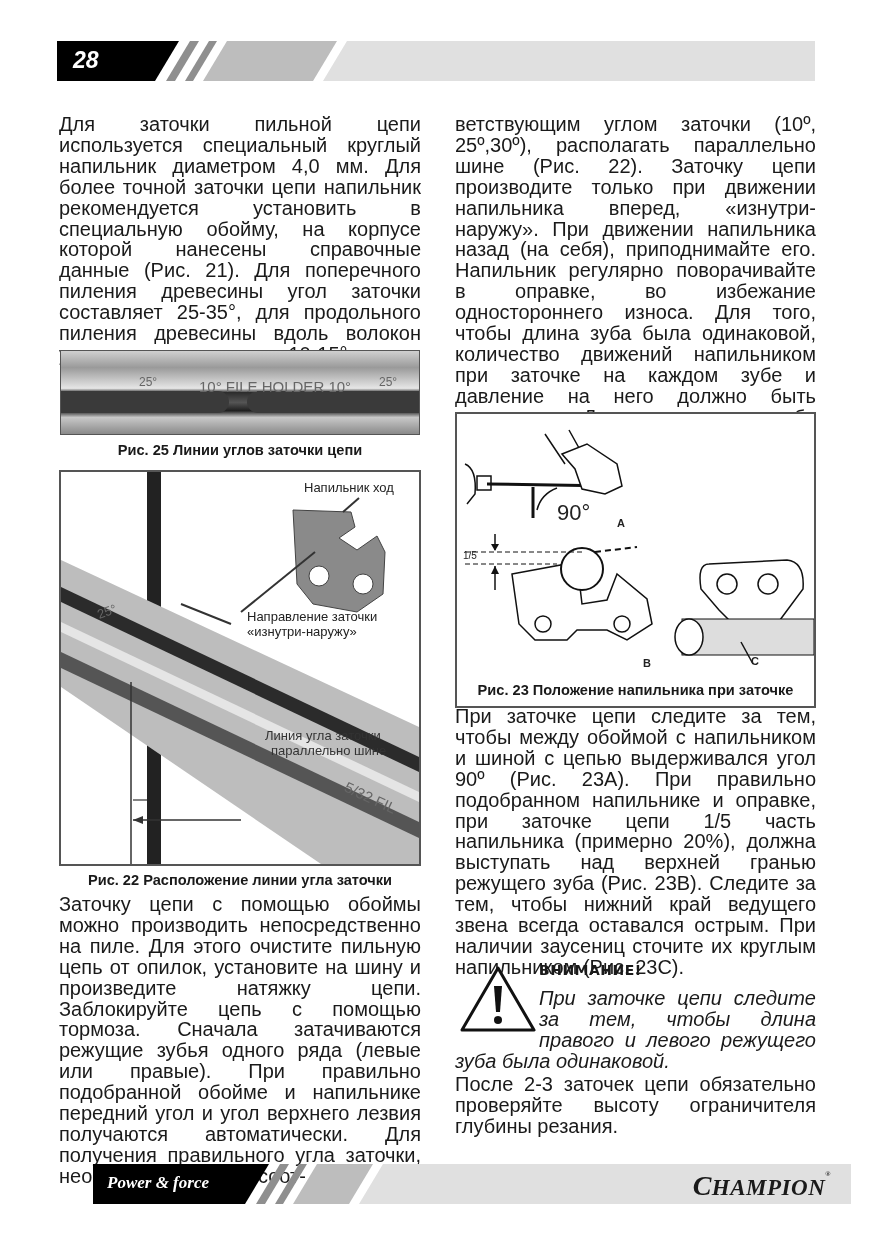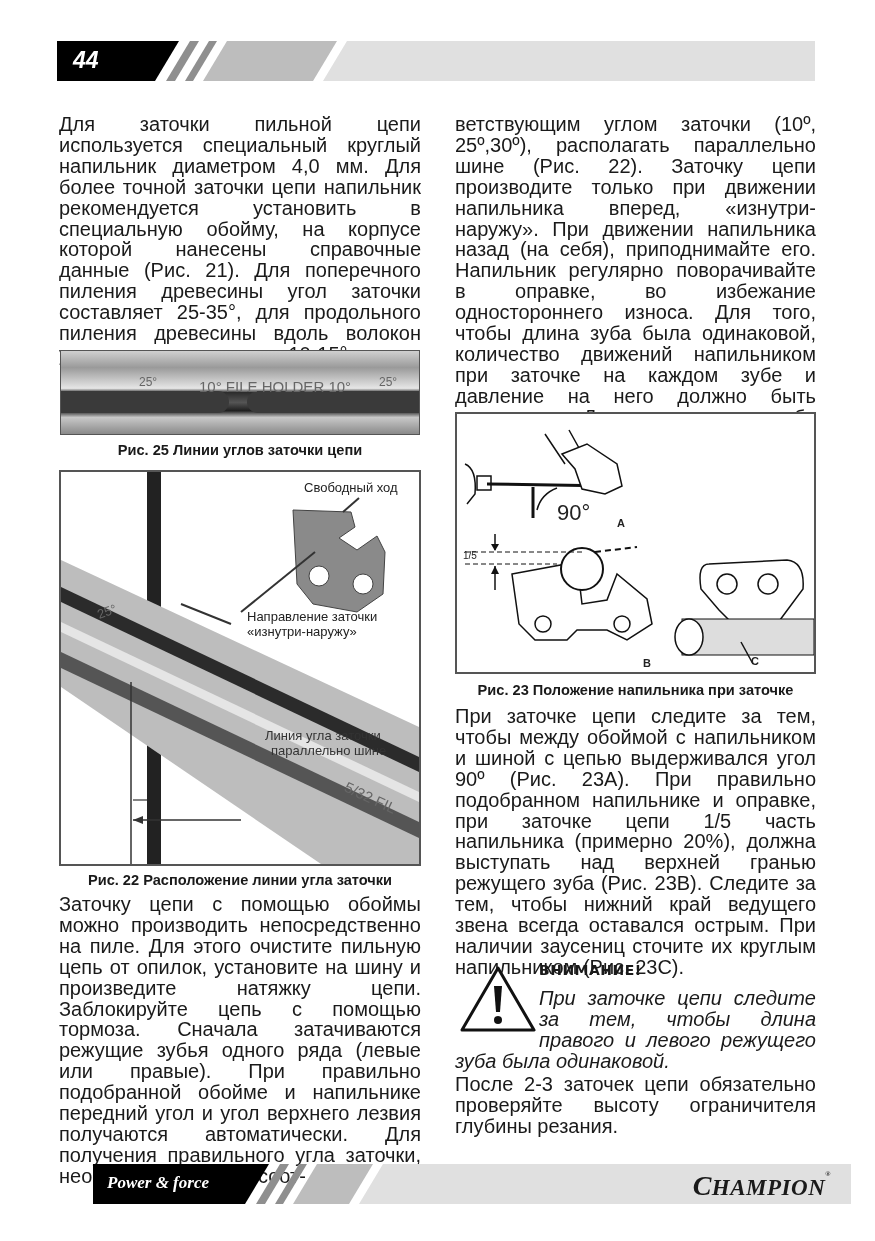--- a/index.html
+++ b/index.html
@@ -35,21 +35,21 @@
 <body>
 
 <div class="band" style="top:41px;">
   <svg width="758" height="40">
     <polygon points="0,0 122,0 98,40 0,40" fill="#000"></polygon>
     <polygon points="133,0 142,0 118,40 109,40" fill="#8f8f8f"></polygon>
     <polygon points="152,0 160,0 136,40 128,40" fill="#8f8f8f"></polygon>
     <polygon points="170,0 280,0 256,40 146,40" fill="#bdbdbd"></polygon>
     <polygon points="290,0 758,0 758,40 266,40" fill="#e0e0e0"></polygon>
   </svg>
-  <span class="page-num">44</span>
+  <span class="page-num">28</span>
 </div>
 
 <div class="col col-left" style="top:114px;">
   <p>Для заточки пильной цепи используется специальный круглый напильник диаметром 4,0 мм. Для более точной заточки цепи напильник рекомендуется установить в специальную обойму, на корпусе которой нанесены справочные данные (Рис. 21). Для поперечного пиления древесины угол заточки составляет 25-35°, для продольного пиления древесины вдоль волокон угол заточки составляет 10-15°.</p>
 </div>
 
 <div class="fig" style="left:60px; top:350px; width:360px; height:85px; border-width:1px; background:linear-gradient(#d0d0d0,#9a9a9a 20%,#e6e6e6 45%,#2d2d2d 50%,#555 62%,#1f1f1f 72%,#c8c8c8 80%,#8a8a8a);">
   <div style="position:absolute; left:0; top:40px; width:168px; height:22px; background:#3a3a3a; border-radius:0 11px 11px 0;"></div>
   <div style="position:absolute; left:186px; top:40px; width:174px; height:22px; background:#3a3a3a; border-radius:11px 0 0 11px;"></div>
   <span class="fig-label" style="left:78px; top:24px; color:#666; font-size:12px;">25°</span>
@@ -74,39 +74,39 @@
     <line x1="72" y1="328" x2="86" y2="328" stroke="#333" stroke-width="1.2"></line>
 
     <line x1="120" y1="132" x2="170" y2="152" stroke="#333" stroke-width="2"></line>
 
     <path d="M232,38 L290,40 L294,55 L278,66 L296,78 L316,64 L324,80 L322,122 L296,140 L252,132 L236,112 Z" fill="#8a8a8a" stroke="#444"></path>
     <circle cx="258" cy="104" r="10" fill="#fff" stroke="#444"></circle>
     <circle cx="302" cy="112" r="10" fill="#fff" stroke="#444"></circle>
     <line x1="298" y1="26" x2="282" y2="40" stroke="#333" stroke-width="2"></line>
     <line x1="180" y1="140" x2="254" y2="80" stroke="#333" stroke-width="2"></line>
   </svg>
-  <span class="fig-label" style="left:243px; top:8px;">Свободный ход</span>
+  <span class="fig-label" style="left:243px; top:8px;">Напильник ход</span>
   <span class="fig-label" style="left:186px; top:137px;">Направление заточки</span>
   <span class="fig-label" style="left:186px; top:152px;">«изнутри-наружу»</span>
   <span class="fig-label" style="left:204px; top:256px; color:#333;">Линия угла заточки</span>
   <span class="fig-label" style="left:210px; top:271px; color:#333;">параллельно шине</span>
   <span class="fig-label" style="left:36px; top:132px; color:#666; transform:rotate(-20deg);">25°</span>
   <span class="fig-label" style="left:282px; top:318px; color:#666; font-size:15px; transform:rotate(25deg);">5/32 FIL</span>
 </div>
 <div class="caption" style="position:absolute; left:59px; top:871px; width:362px;">Рис. 22 Расположение линии угла заточки</div>
 
 <div class="col col-left" style="top:894px;">
   <p>Заточку цепи с помощью обоймы можно производить непосредственно на пиле. Для этого очистите пильную цепь от опилок, установите на шину и произведите натяжку цепи. Заблокируйте цепь с помощью тормоза. Сначала затачиваются режущие зубья одного ряда (левые или правые). При правильно подобранной обойме и напильнике передний угол и угол верхнего лезвия получаются автоматически. Для получения правильного угла заточки, необходимо линию с соот-</p>
 </div>
 
 <div class="col col-right" style="top:114px;">
   <p>ветствующим углом заточки (10º, 25º,30º), располагать параллельно шине (Рис. 22). Заточку цепи производите только при движении напильника вперед, «изнутри-наружу». При движении напильника назад (на себя), приподнимайте его. Напильник регулярно поворачивайте в оправке, во избежание одностороннего износа. Для того, чтобы длина зуба была одинаковой, количество движений напильником при заточке на каждом зубе и давление на него должно быть одинаковым. Для заточки одного зуба достаточно 3-4 движений напильником.</p>
 </div>
 
-<div class="fig" style="left:455px; top:412px; width:361px; height:262px;">
+<div class="fig" style="left:455px; top:412px; width:361px; height:296px;">
   <svg width="357" height="258" style="position:absolute; left:0; top:0;">
 
     <line x1="30" y1="70" x2="155" y2="72" stroke="#111" stroke-width="3"></line>
     <rect x="20" y="62" width="14" height="14" fill="none" stroke="#111" stroke-width="1.5"></rect>
     <path d="M8,50 Q20,55 18,80 L10,90" fill="none" stroke="#111" stroke-width="1.5"></path>
     <path d="M88,20 L108,50 M112,16 L122,34" stroke="#111" stroke-width="1.5"></path>
     <path d="M105,40 L130,30 L160,50 L165,72 L148,80 L125,75 L118,55 Z" fill="#fff" stroke="#111" stroke-width="1.5"></path>
     <line x1="76" y1="73" x2="76" y2="104" stroke="#111" stroke-width="3"></line>
     <path d="M80,96 Q84,80 100,74" fill="none" stroke="#111" stroke-width="1.5"></path>
 

